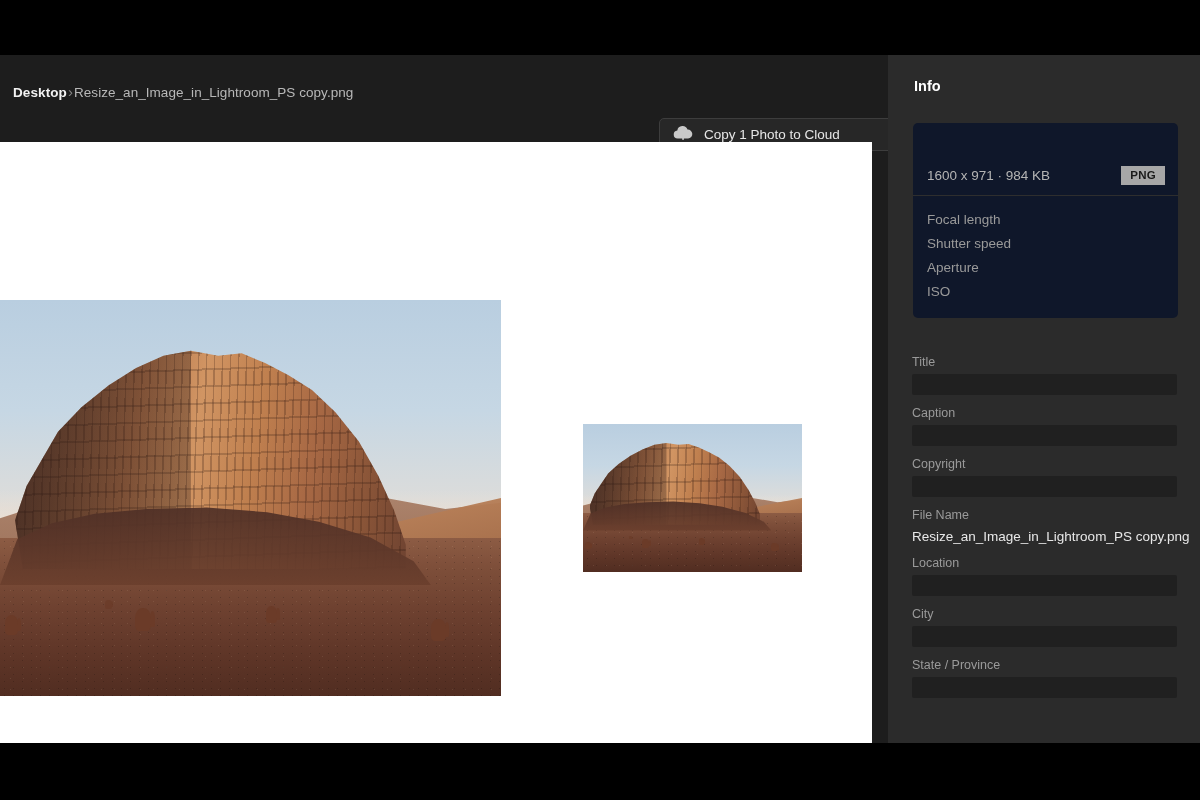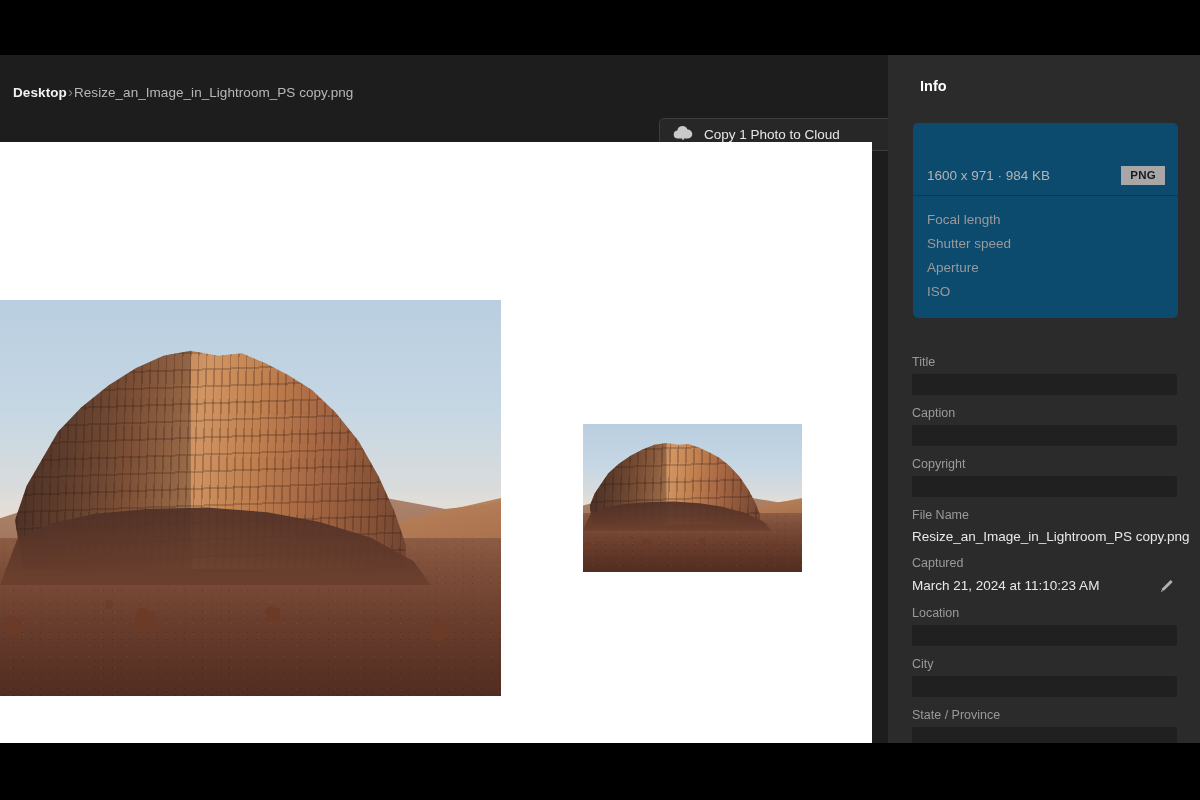--- a/index.html
+++ b/index.html
@@ -139,27 +139,27 @@
   .camel.c4 { left: 86%; bottom: 14.0%; width: 3.0%; height: 5.4%; }
   .camel.c5 { left: 21%; bottom: 22.0%; width: 1.3%; height: 2.2%; opacity: .75; }
 
   
   .panel {
     position: absolute; left: 888px; top: 0;
     width: 312px; height: 688px;
     background: #2b2b2b; overflow: hidden;
   }
   .panel-title {
-    position: absolute; left: 32px; top: 23px;
+    position: absolute; left: 26px; top: 23px;
     color: #ffffff; font-size: 14.5px; font-weight: bold;
   }
   .meta-card {
     position: absolute; left: 25px; top: 68px;
     width: 265px; border-radius: 5px; overflow: hidden;
-    background: #0c4a6e;
+    background: #0f172a;
   }
   .meta-top {
     height: 73px; position: relative;
     display: flex; align-items: flex-end;
     padding: 0 14px 12px 14px;
     border-bottom: 1px solid #2e2e2e;
   }
   .meta-dims { color: #b4b4b4; font-size: 13.5px; }
   .format-badge {
     position: absolute; right: 13px; bottom: 10px;
@@ -293,32 +293,20 @@
         <div class="field">
           <span class="field-label">Copyright</span>
           <input class="field-input" type="text" value="" style="">
         </div>
 
         <div class="field value-row">
           <span class="field-label">File Name</span>
           <span class="field-value">Resize_an_Image_in_Lightroom_PS copy.png</span>
         </div>
 
-        <div class="field value-row">
-          <span class="field-label">Captured</span>
-          <div class="row-with-icon">
-            <span class="field-value">March 21, 2024 at 11:10:23 AM</span>
-            <span class="pencil-btn">
-              <svg width="17" height="17" viewBox="0 0 17 17">
-                <path d="M12.6 1.9l2.1 2.1-8.3 8.3-2.9.8.8-2.9z" fill="#b0b0b0"></path>
-                <path d="M3.5 12.2l1.4 1.4-2.1.7z" fill="#8c8c8c"></path>
-              </svg>
-            </span>
-          </div>
-        </div>
 
         <div class="field">
           <span class="field-label">Location</span>
           <input class="field-input" type="text" value="" style="">
         </div>
 
         <div class="field">
           <span class="field-label">City</span>
           <input class="field-input" type="text" value="" style="">
         </div>

